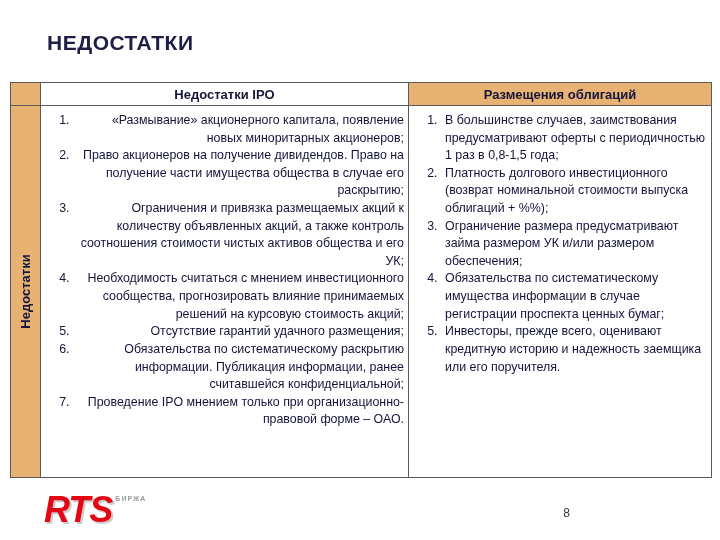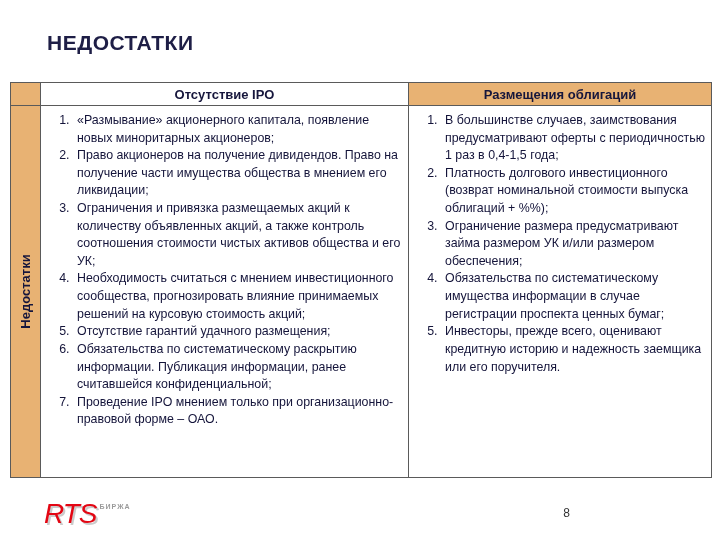--- a/index.html
+++ b/index.html
@@ -55,39 +55,39 @@
     overflow:hidden;
   }
   .side-label {
     transform:rotate(-90deg);
     white-space:nowrap;
     font-weight:bold;
     font-size:13px;
     color:#16163c;
   }
   .body { padding:6px 4px 4px 6px; background:#ffffff; }
-  .body-ipo { border-right:1px solid #5a5a5a; }
+  .body-ipo { border-right:1px solid #5a5a5a;text-align:right; }
   .body ol {
     list-style:decimal outside;
     padding-left:26px;
     font-size:12.4px;
     line-height:1.42;
     color:#14143a;
   }
   .body ol li { padding-left:4px; }
   .logo {
     position:absolute;
     left:44px; bottom:12px;
     line-height:1;
     white-space:nowrap;
   }
   .logo-rts {
     color:var(--logo-red, #e30613);
-    font-size:28px;
-    font-weight:400;
+    font-size:36px;
+    font-weight:700;
     font-style:italic;
     letter-spacing:-1px;
     text-shadow:2px 2px 0 rgba(160,160,160,0.55);
   }
   .logo-sub {
     color:#9a9a9a;
     font-size:7px;
     font-weight:bold;
     letter-spacing:1px;
     vertical-align:top;
@@ -104,42 +104,42 @@
 </style>
 </head>
 <body>
 
 <div class="slide">
 
   <h1 class="title">НЕДОСТАТКИ</h1>
 
   <div class="table">
     <div class="cell corner"></div>
-    <div class="cell head head-ipo">Отсутствие IPO</div>
+    <div class="cell head head-ipo">Недостатки IPO</div>
     <div class="cell head head-bonds">Размещения облигаций</div>
 
     <div class="cell side">
       <span class="side-label">Недостатки</span>
     </div>
 
     <div class="cell body body-ipo">
       <ol>
           <li>«Размывание» акционерного капитала, появление новых миноритарных акционеров;</li>
-          <li>Право акционеров на получение дивидендов. Право на получение части имущества общества в мнением его ликвидации;</li>
+          <li>Право акционеров на получение дивидендов. Право на получение части имущества общества в случае его раскрытию;</li>
           <li>Ограничения и привязка размещаемых акций к количеству объявленных акций, а также контроль соотношения стоимости чистых активов общества и его УК;</li>
           <li>Необходимость считаться с мнением инвестиционного сообщества, прогнозировать влияние принимаемых решений на курсовую стоимость акций;</li>
           <li>Отсутствие гарантий удачного размещения;</li>
           <li>Обязательства по систематическому раскрытию информации. Публикация информации, ранее считавшейся конфиденциальной;</li>
           <li>Проведение IPO мнением только при организационно-правовой форме – ОАО.</li>
         </ol>
     </div>
 
     <div class="cell body body-bonds">
       <ol>
-          <li>В большинстве случаев, заимствования предусматривают оферты с периодичностью 1 раз в 0,4-1,5 года;</li>
+          <li>В большинстве случаев, заимствования предусматривают оферты с периодичностью 1 раз в 0,8-1,5 года;</li>
           <li>Платность долгового инвестиционного (возврат номинальной стоимости выпуска облигаций + %%);</li>
           <li>Ограничение размера предусматривают займа размером УК и/или размером обеспечения;</li>
           <li>Обязательства по систематическому имущества информации в случае регистрации проспекта ценных бумаг;</li>
           <li>Инвесторы, прежде всего, оценивают кредитную историю и надежность заемщика или его поручителя.</li>
         </ol>
     </div>
   </div>
 
   <div class="logo">
     <span class="logo-rts">RTS</span><span class="logo-sub">БИРЖА</span>

